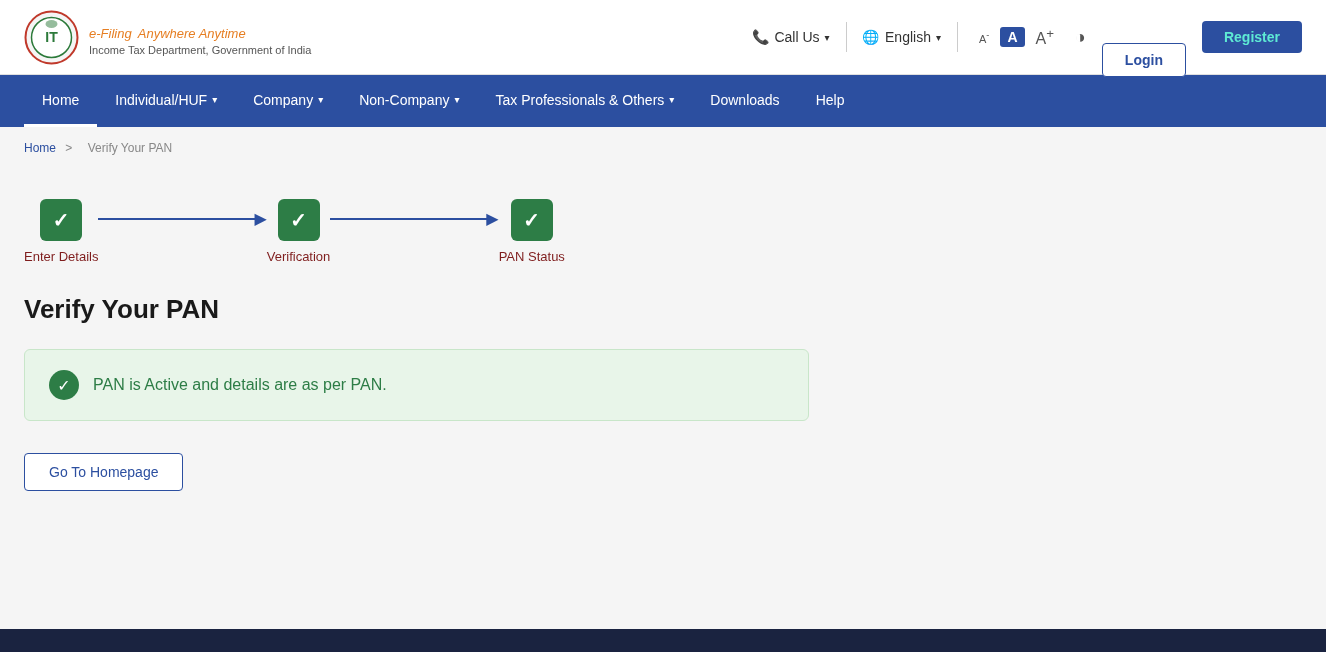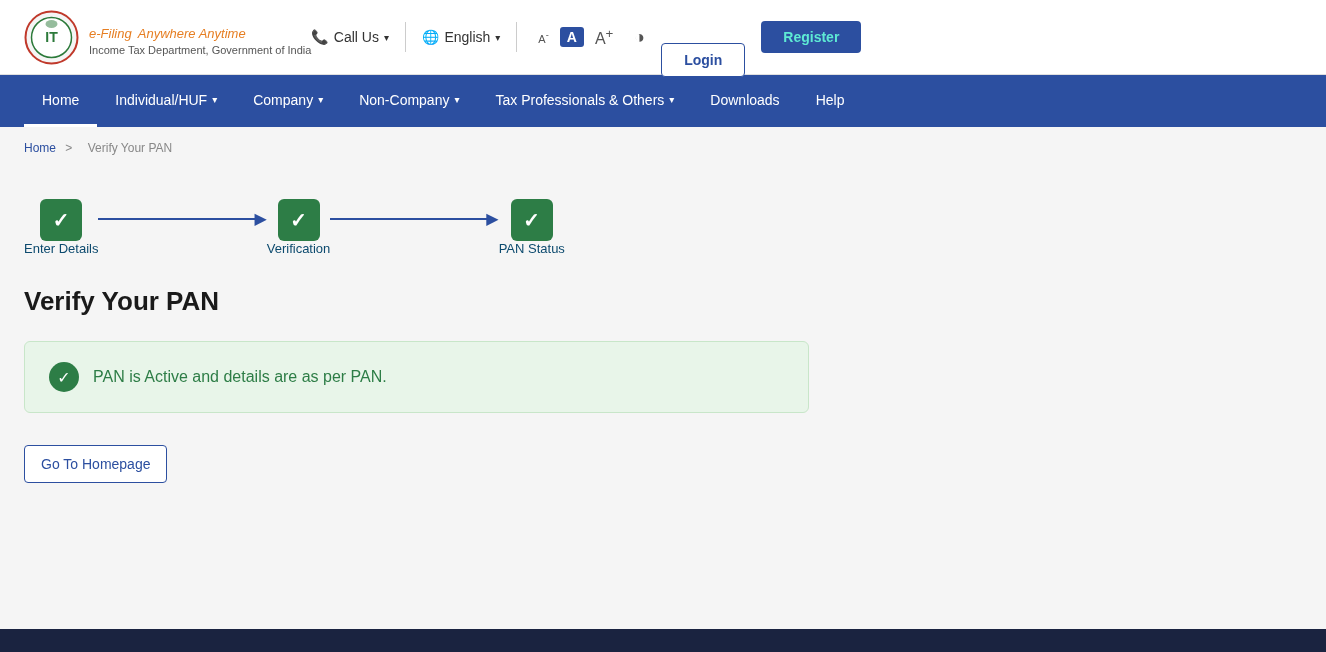--- a/index.html
+++ b/index.html
@@ -3,20 +3,21 @@
   <meta charset="utf-8">
   <style>
     * { margin: 0; padding: 0; box-sizing: border-box; }
     body { font-family: Arial, sans-serif; background: #f5f5f5; min-width: 1326px; }
 
     
     .header {
       background: #fff;
       display: flex;
       align-items: center;
+      justify-content: space-between;
       padding: 10px 24px;
       border-bottom: 1px solid #e0e0e0;
       height: 75px;
     }
     .logo-area {
       display: flex;
       align-items: center;
       gap: 10px;
     }
     .logo-emblem {
@@ -188,22 +189,23 @@
       background: #2d7d46;
       border-radius: 6px;
       display: flex;
       align-items: center;
       justify-content: center;
       color: white;
       font-size: 20px;
       font-weight: bold;
     }
     .step-label {
+      margin-top: 8px;
       font-size: 13px;
-      color: #0c4a6e;
+      color: #7f1d1d;
       text-align: left;
     }
     .step-connector {
       display: flex;
       align-items: center;
       margin-top: 10px;
       position: relative;
     }
     .connector-line {
       width: 160px;
@@ -252,21 +254,21 @@
     .success-text {
       font-size: 16px;
       color: #2d7d46;
     }
 
     
     .btn-homepage {
       border: 1.5px solid #2c4fa0;
       color: #2c4fa0;
       background: white;
-      padding: 10px 16px;
+      padding: 10px 24px;
       border-radius: 4px;
       font-size: 14px;
       cursor: pointer;
     }
 
     
     .footer-bar {
       background: #1a2340;
       height: 55px;
       width: 100%;

